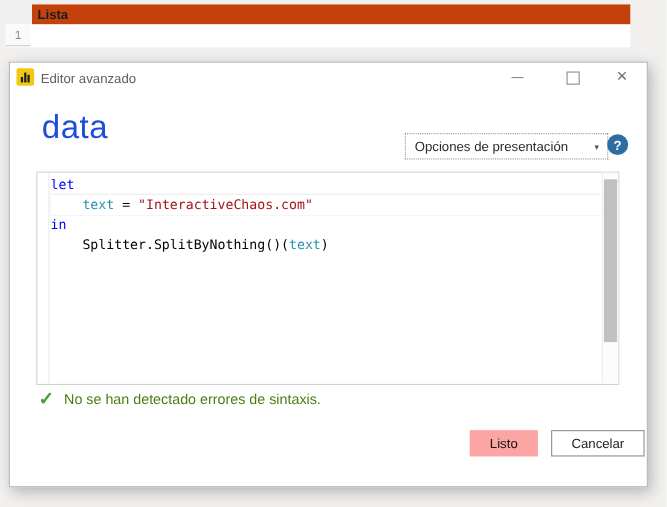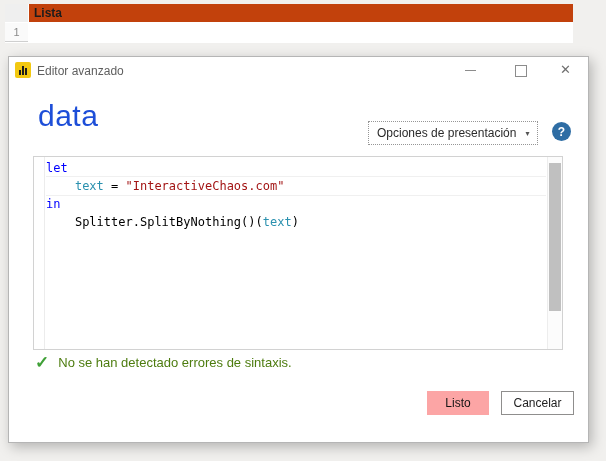--- a/index.html
+++ b/index.html
@@ -33,21 +33,21 @@
   .app-icon i{display:block;width:2px;background:#1c1c1c;}
   .app-icon i.b1{height:5px;} .app-icon i.b2{height:9px;} .app-icon i.b3{height:7px;}
   .title-text{position:absolute;left:28px;top:7px;font-size:12px;color:#5f5f5f;}
   .ctrl-min{position:absolute;left:456px;top:13px;width:11px;height:1px;background:#8c8c8c;}
   .ctrl-max{position:absolute;left:506px;top:8px;width:10px;height:10px;border:1px solid #8c8c8c;}
   .ctrl-close{position:absolute;left:551px;top:4px;font-size:13px;color:#6f6f6f;line-height:18px;}
 
   .query-name{position:absolute;left:29px;top:42px;font-size:30px;font-weight:300;color:#1d4ed8;letter-spacing:.5px;}
 
   .display-opts{position:absolute;left:359px;top:64px;height:22px;
-    border:1px dotted #969696;display:flex;align-items:center;gap:9px;
+    border:1px dotted #969696;display:flex;align-items:center;gap:24px;
     padding:0 8px;font-size:12px;color:#2b2b2b;background:#fff;cursor:default;}
   .display-opts .caret{font-size:8px;color:#555;}
   .help-btn{position:absolute;left:543px;top:65px;width:19px;height:19px;border-radius:50%;
     color:#ffffff;font-size:12px;font-weight:bold;display:flex;align-items:center;justify-content:center;}
 
   
   .editor{position:absolute;left:24px;top:99px;width:530px;height:194px;background:#ffffff;
     border:1px solid #d2d2d2;box-sizing:border-box;}
   .gutter-line{position:absolute;left:10px;top:0;bottom:0;width:1px;background:#ececec;}
   .code{position:absolute;left:12px;top:2px;right:16px;
@@ -58,21 +58,21 @@
   .vscroll{position:absolute;top:0;right:0;width:14px;height:100%;border-left:1px solid #ededed;background:#fcfcfc;}
   .vscroll .thumb{position:absolute;left:1px;top:6px;width:12px;height:148px;background:#c0c0c0;}
 
   
   .status{position:absolute;left:26px;top:297px;display:flex;align-items:center;gap:9px;}
   .status .check{font-size:17px;font-weight:bold;line-height:17px;}
   .status .msg{font-size:13px;color:#4d7c0f;}
 
   .btn-done{position:absolute;left:418px;top:334px;width:62px;height:24px;border:none;
     font-size:12px;color:#141414;font-family:inherit;cursor:pointer;}
-  .btn-cancel{position:absolute;left:492px;top:334px;width:73px;height:24px;background:#ffffff;
+  .btn-cancel{position:absolute;left:492px;top:334px;width:85px;height:24px;background:#ffffff;
     border:1px solid #8f8e8d;font-size:12px;color:#222;font-family:inherit;box-sizing:border-box;cursor:pointer;}
 </style>
 </head>
 <body>
 
 <div class="ptable">
   <div class="corner"></div>
   <div class="hdr" style="background: #c2410c;">Lista</div>
   <div class="numcell">1</div>
 </div>

